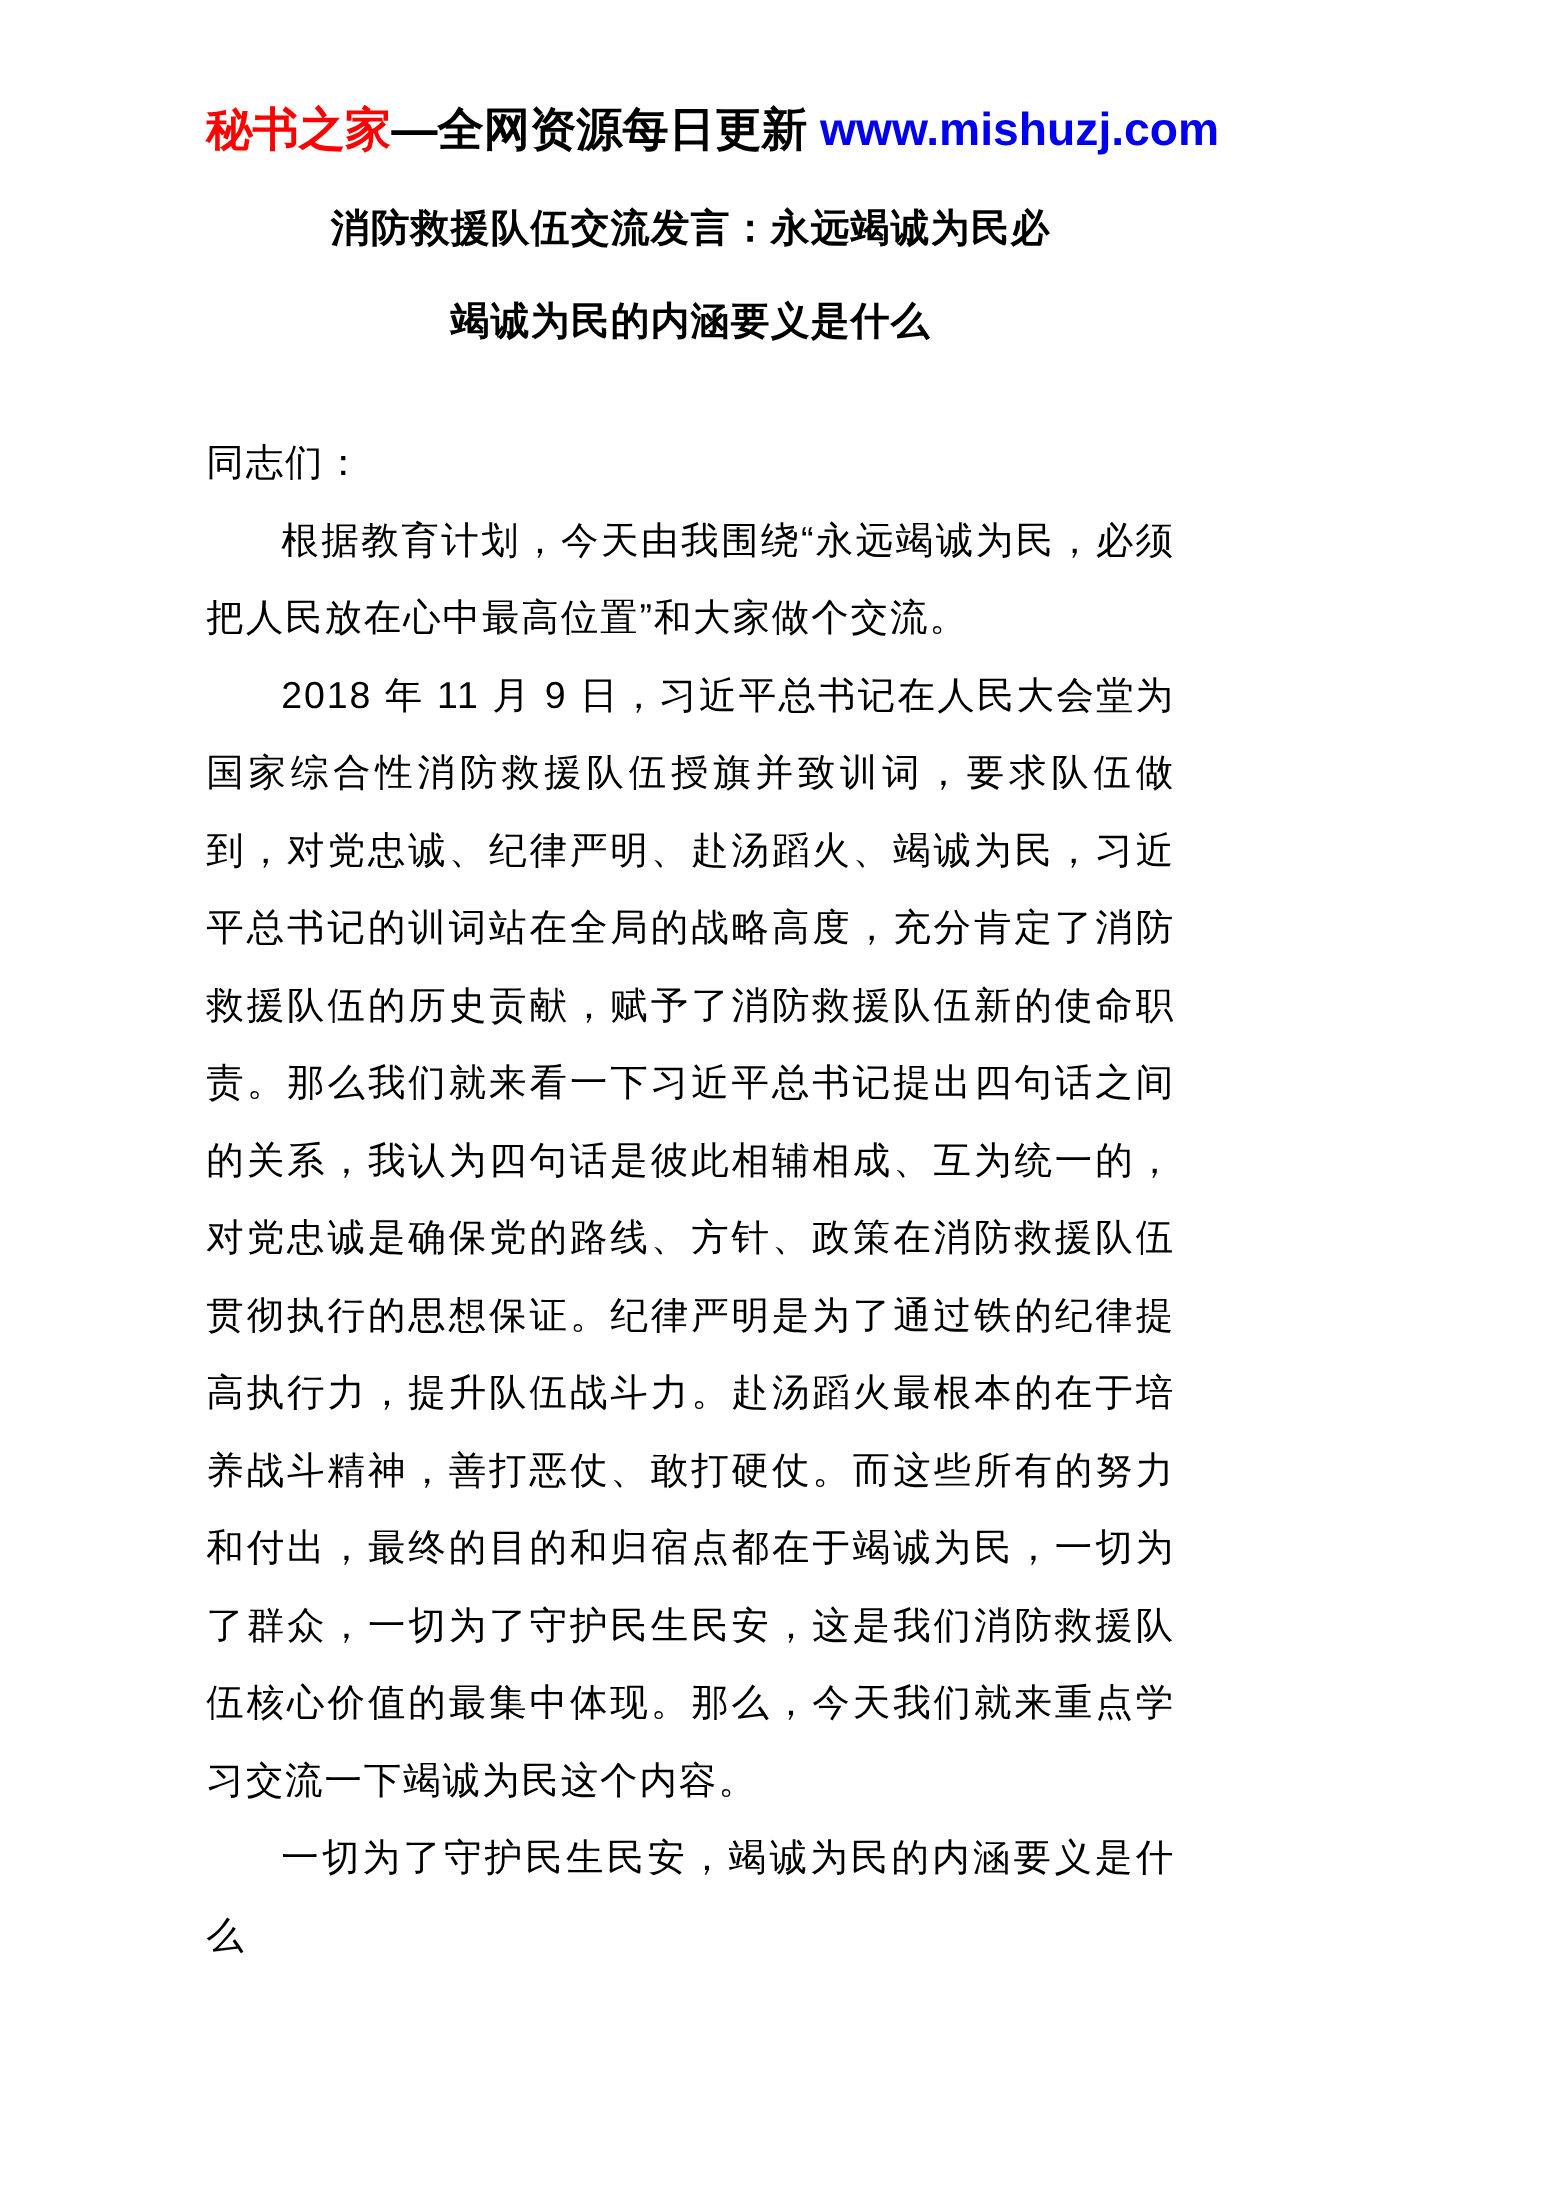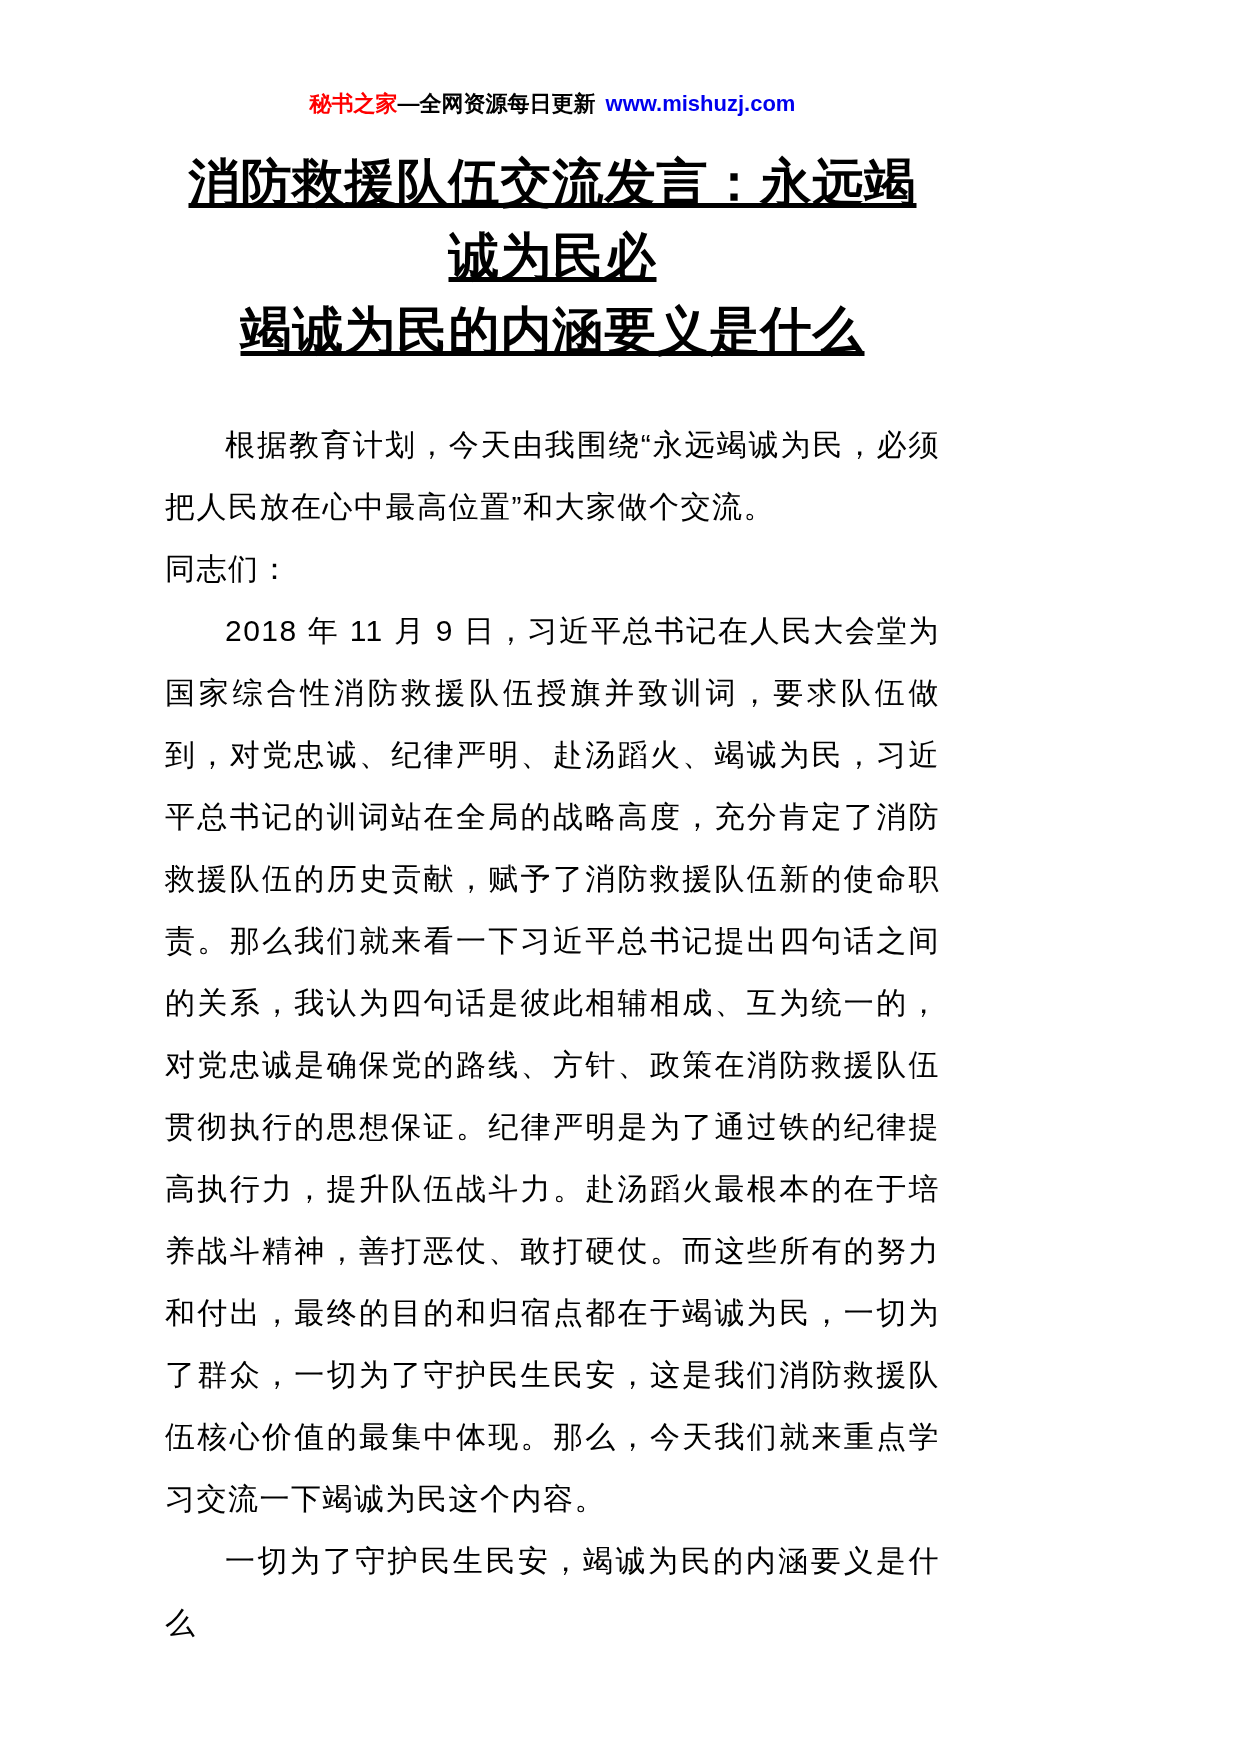--- a/index.html
+++ b/index.html
@@ -17,21 +17,21 @@
     position: relative;
     width: 1240px;
     height: 1754px;
     box-sizing: border-box;
     padding: 86px 300px 0 165px;
     background: #ffffff;
     overflow: hidden;
   }
   .doc-header {
     text-align: center;
-    font-size: 22px;
+    font-size: 37px;
     line-height: 36px;
     white-space: nowrap;
     margin: 0 0 0 0;
   }
   .brand {
     color: var(--brand-color, #ff0000);
     font-weight: bold;
   }
   .tagline {
     color: #000000;
@@ -40,26 +40,25 @@
   .url {
     color: var(--url-color, #0000ee);
     margin-left: 10px;
     font-weight: bold;
     text-decoration: none;
     cursor: pointer;
   }
   .doc-title {
     font-family: "Liberation Serif", "DejaVu Serif", serif;
     font-weight: 700;
-    font-size: 51px;
+    font-size: 31px;
     line-height: 74px;
     text-align: center;
     margin: 24px 0 46px 0;
     letter-spacing: 1px;
-    text-decoration: underline;
   }
   .doc-title .title-line {
     display: block;
   }
   .para {
     font-size: 30px;
     line-height: 62px;
     text-align: justify;
     text-justify: inter-ideograph;
     letter-spacing: 1.5px;
@@ -76,21 +75,21 @@
 
   <div class="doc-header">
     <span class="brand">秘书之家</span><span class="tagline">—全网资源每日更新</span><span class="url">www.mishuzj.com</span>
   </div>
 
   <h1 class="doc-title">
     <span class="title-line">消防救援队伍交流发言：永远竭诚为民必</span>
     <span class="title-line">竭诚为民的内涵要义是什么</span>
   </h1>
 
+  <p class="para">同志们：</p>
+
   <p class="para indent">根据教育计划，今天由我围绕“永远竭诚为民，必须把人民放在心中最高位置”和大家做个交流。</p>
-
-  <p class="para">同志们：</p>
 
   <p class="para indent">2018 年 11 月 9 日，习近平总书记在人民大会堂为国家综合性消防救援队伍授旗并致训词，要求队伍做到，对党忠诚、纪律严明、赴汤蹈火、竭诚为民，习近平总书记的训词站在全局的战略高度，充分肯定了消防救援队伍的历史贡献，赋予了消防救援队伍新的使命职责。那么我们就来看一下习近平总书记提出四句话之间的关系，我认为四句话是彼此相辅相成、互为统一的，对党忠诚是确保党的路线、方针、政策在消防救援队伍贯彻执行的思想保证。纪律严明是为了通过铁的纪律提高执行力，提升队伍战斗力。赴汤蹈火最根本的在于培养战斗精神，善打恶仗、敢打硬仗。而这些所有的努力和付出，最终的目的和归宿点都在于竭诚为民，一切为了群众，一切为了守护民生民安，这是我们消防救援队伍核心价值的最集中体现。那么，今天我们就来重点学习交流一下竭诚为民这个内容。</p>
 
   <p class="para indent">一切为了守护民生民安，竭诚为民的内涵要义是什么</p>
 
 </div>
 
 </body></html>

